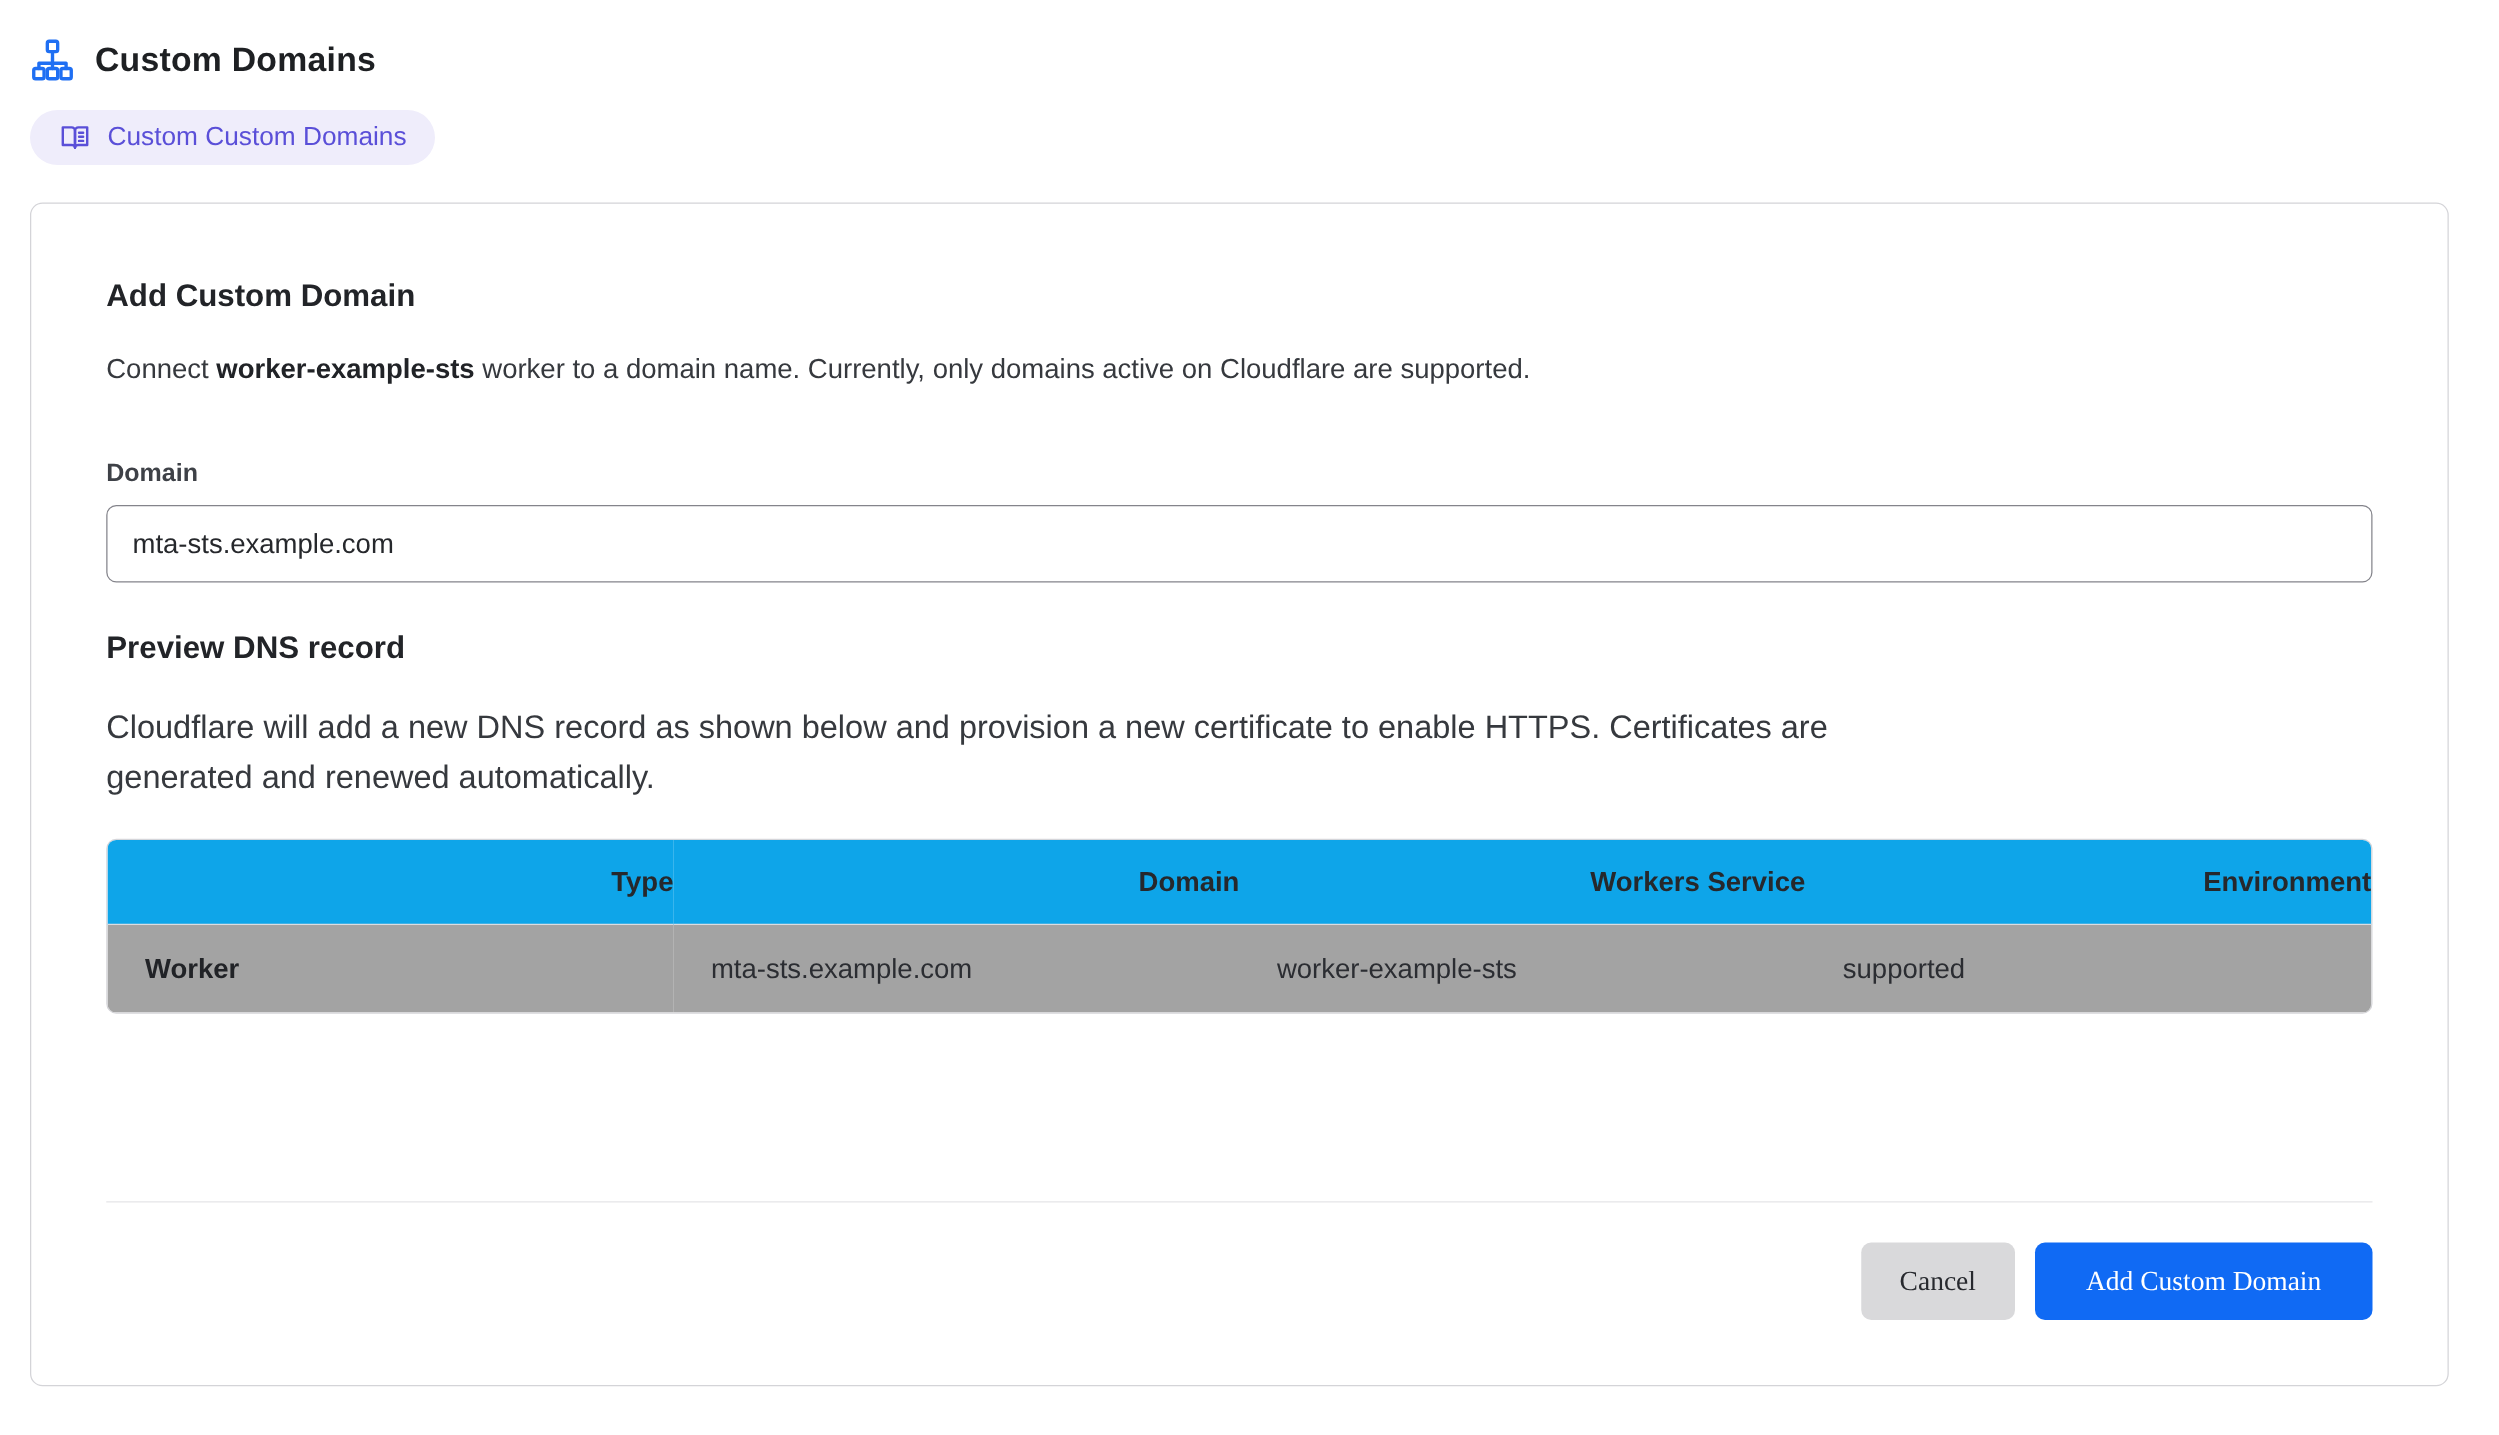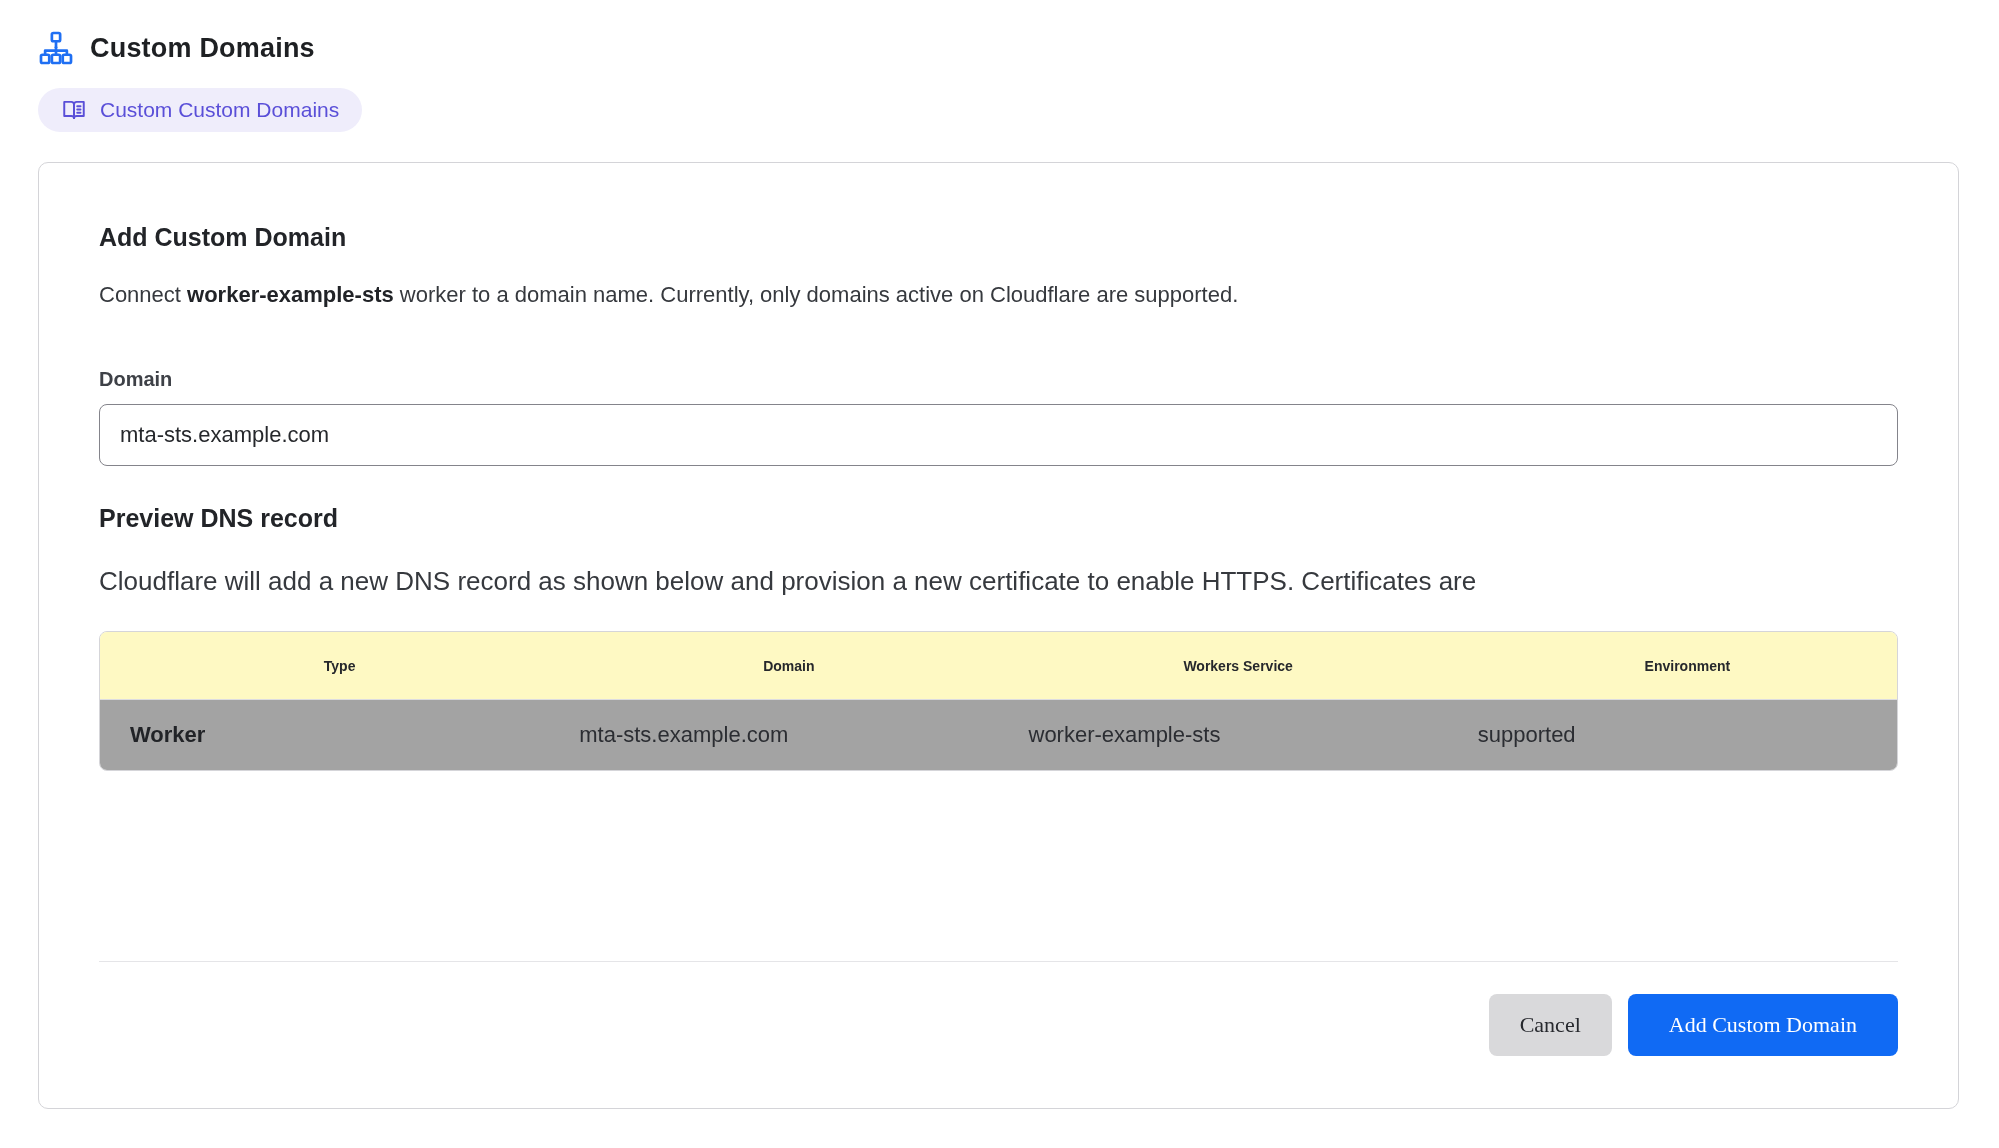--- a/index.html
+++ b/index.html
@@ -5,21 +5,21 @@
   * { box-sizing: border-box; }
   html, body { margin: 0; padding: 0; }
   body {
     width: 1999px;
     height: 1148px;
     background: #ffffff;
     font-family: "Liberation Sans", sans-serif;
     color: #1f2125;
     overflow: hidden;
   }
-  .page { padding: 30px 40px 0 38px; }
+  .page { padding: 30px 40px 0 24px; }
 
   
   .title-row { display: flex; align-items: center; gap: 16px; }
   .page-title {
     margin: 0;
     font-size: 27px;
     font-weight: 700;
     color: #1e2023;
     letter-spacing: 0.2px;
   }
@@ -103,25 +103,25 @@
     border: 1px solid #d5d5d9;
     border-radius: 8px;
     overflow: hidden;
   }
   table.dns-table {
     width: 100%;
     border-collapse: separate;
     border-spacing: 0;
   }
   .dns-table th {
-    background: #fef9c3;
+    background: #0ea5e9;
     height: 68px;
-    text-align: center;
+    text-align: right;
     padding: 0 0 0 30px;
-    font-size: 14px;
+    font-size: 22px;
     font-weight: 700;
     color: #26282c;
     border-bottom: 1px solid #dcdce0;
     width: 25%;
   }
   .dns-table td {
     background: #a3a3a3;
     height: 70px;
     padding: 0 0 0 30px;
     font-size: 22px;
@@ -194,20 +194,21 @@
 
     <p class="intro"><span>Connect </span><span class="worker-name">worker-example-sts</span><span> worker to a domain name. Currently, only domains active on Cloudflare are supported.</span></p>
 
     <div class="field-label">Domain</div>
     <input class="domain-input" type="text" value="mta-sts.example.com" style="">
 
     <h3 class="preview-heading">Preview DNS record</h3>
 
     <p class="preview-desc">
       <span>Cloudflare will add a new DNS record as shown below and provision a new certificate to enable HTTPS. Certificates are</span>
+      <span>generated and renewed automatically.</span>
     </p>
 
     <div class="table-wrap">
       <table class="dns-table">
         <thead>
           <tr>
             <th>Type</th>
             <th>Domain</th>
             <th>Workers Service</th>
             <th>Environment</th>

